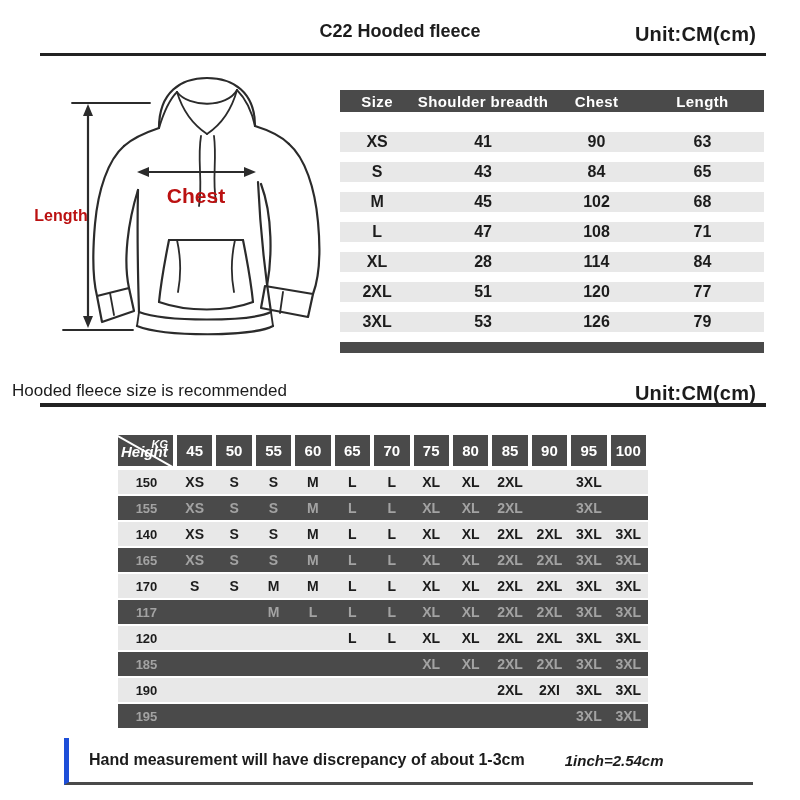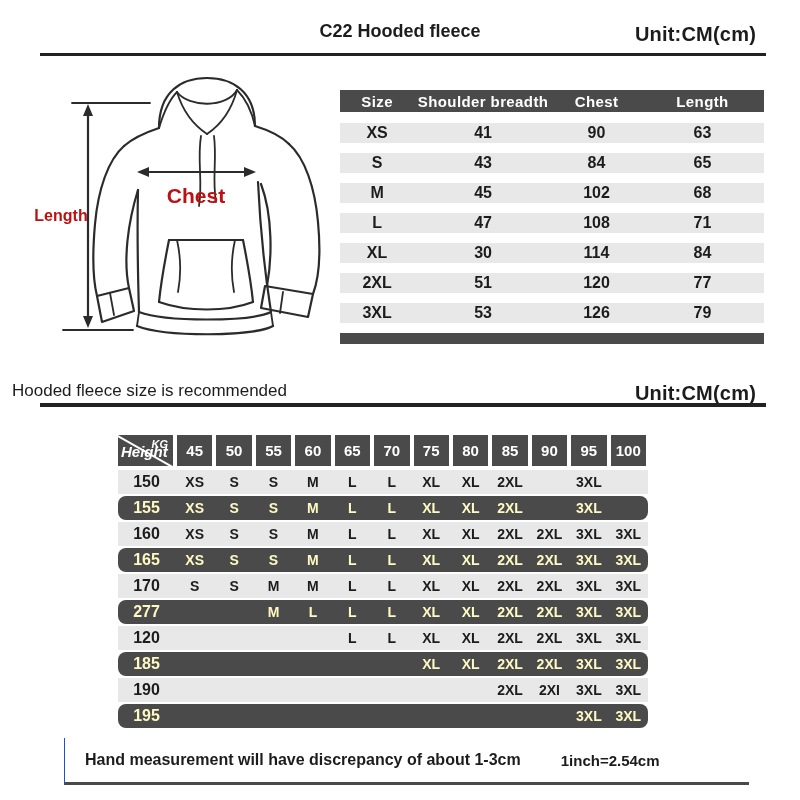--- a/index.html
+++ b/index.html
@@ -18,48 +18,48 @@
 
   .diagram{position:absolute;left:25px;top:64px;}
   .diagram path,.diagram line{fill:none;stroke:#2b2b2b;stroke-width:2.2;
             stroke-linecap:round;stroke-linejoin:round;}
   .diagram .thin{stroke-width:1.8;}
   .diagram polygon{fill:#2b2b2b;stroke:none;}
   .diagram text{font-family:"Liberation Sans",sans-serif;font-weight:bold;fill:#bb1111;}
 
   .size-table{position:absolute;left:340px;top:90px;width:424px;}
   .st-header{display:grid;grid-template-columns:17.5% 32.5% 21% 29%;background:#4a4a4a;
-             height:22px;align-items:center;margin-bottom:11px;}
+             height:22px;align-items:center;margin-bottom:20px;}
   .st-hcell{color:#fff;font-weight:bold;font-size:15px;text-align:center;letter-spacing:.4px;}
   .st-row{display:grid;grid-template-columns:17.5% 32.5% 21% 29%;background:#e8e8e8;
           height:20px;align-items:center;margin-bottom:10px;}
   .st-cell{text-align:center;font-size:16px;font-weight:600;}
   .st-bottom{height:11px;background:#4a4a4a;margin-top:2px;}
 
   .rec-table{position:absolute;left:118px;top:435px;width:530px;}
   .rt-header{display:grid;grid-template-columns:57px repeat(12,1fr);height:31px;margin-bottom:4px;}
   .rt-hcell{background:#4a4a4a;color:#fff;font-weight:bold;font-size:15px;margin:0 2px;
             display:flex;align-items:center;justify-content:center;}
   .rt-corner{position:relative;background:#4a4a4a;color:#fff;margin-right:2px;overflow:hidden;font-style:italic;}
   .rt-kg{position:absolute;top:3px;right:5px;font-size:11px;font-weight:bold;}
   .rt-height{position:absolute;bottom:6px;left:3px;font-size:15px;font-weight:bold;}
   .rt-diag{position:absolute;left:0;top:0;width:64px;height:2px;background:#fff;
            transform-origin:0 0;transform:rotate(29.5deg);}
   .rt-row{display:grid;grid-template-columns:57px repeat(12,1fr);height:24px;
           margin-bottom:2px;align-items:center;}
   .rt-row.light{background:#e8e8e8;color:#1c1c1c;}
-  .rt-row.dark{background:#4a4a4a;color:#fef9c3;border-radius:8px;}
+  .rt-row.dark{background:#4a4a4a;color:#a3a3a3;}
   .rt-cell{text-align:center;font-size:14px;font-weight:bold;}
-  .rt-hlabel{text-align:center;font-size:16px;font-weight:bold;}
+  .rt-hlabel{text-align:center;font-size:13px;font-weight:bold;}
 
   .note-box{position:absolute;left:64px;top:738px;width:684px;height:44px;
-            border-left:1px solid #1d4ed8;border-bottom:3px solid #4a4a4a;
+            border-left:5px solid #1d4ed8;border-bottom:3px solid #4a4a4a;
             display:flex;align-items:center;}
   .note-main{margin-left:20px;font-size:16px;font-weight:bold;}
-  .note-conv{margin-left:40px;font-size:15px;font-weight:bold;}
+  .note-conv{margin-left:40px;font-size:15px;font-weight:bold;font-style:italic;}
 </style>
 </head>
 <body>
 
 <div class="page">
 
   <div class="top-title">C22 Hooded fleece</div>
   <div class="unit unit-top">Unit:CM(cm)</div>
   <div class="rule rule-1"></div>
 
@@ -145,21 +145,21 @@
         <div class="st-cell">68</div>
       </div>
       <div class="st-row">
         <div class="st-cell">L</div>
         <div class="st-cell">47</div>
         <div class="st-cell">108</div>
         <div class="st-cell">71</div>
       </div>
       <div class="st-row">
         <div class="st-cell">XL</div>
-        <div class="st-cell">30</div>
+        <div class="st-cell">28</div>
         <div class="st-cell">114</div>
         <div class="st-cell">84</div>
       </div>
       <div class="st-row">
         <div class="st-cell">2XL</div>
         <div class="st-cell">51</div>
         <div class="st-cell">120</div>
         <div class="st-cell">77</div>
       </div>
       <div class="st-row">
@@ -215,21 +215,21 @@
         <div class="rt-cell">S</div>
         <div class="rt-cell">M</div>
         <div class="rt-cell">L</div>
         <div class="rt-cell">L</div>
         <div class="rt-cell">XL</div>
         <div class="rt-cell">XL</div>
         <div class="rt-cell">2XL</div>
         <div class="rt-cell" style="grid-column: span 3;">3XL</div>
       </div>
       <div class="rt-row light">
-        <div class="rt-hlabel">160</div>
+        <div class="rt-hlabel">140</div>
         <div class="rt-cell">XS</div>
         <div class="rt-cell">S</div>
         <div class="rt-cell">S</div>
         <div class="rt-cell">M</div>
         <div class="rt-cell">L</div>
         <div class="rt-cell">L</div>
         <div class="rt-cell">XL</div>
         <div class="rt-cell">XL</div>
         <div class="rt-cell">2XL</div>
         <div class="rt-cell">2XL</div>
@@ -260,21 +260,21 @@
         <div class="rt-cell">L</div>
         <div class="rt-cell">L</div>
         <div class="rt-cell">XL</div>
         <div class="rt-cell">XL</div>
         <div class="rt-cell">2XL</div>
         <div class="rt-cell">2XL</div>
         <div class="rt-cell">3XL</div>
         <div class="rt-cell">3XL</div>
       </div>
       <div class="rt-row dark">
-        <div class="rt-hlabel">277</div>
+        <div class="rt-hlabel">117</div>
         <div class="rt-cell"></div>
         <div class="rt-cell"></div>
         <div class="rt-cell">M</div>
         <div class="rt-cell">L</div>
         <div class="rt-cell">L</div>
         <div class="rt-cell">L</div>
         <div class="rt-cell">XL</div>
         <div class="rt-cell">XL</div>
         <div class="rt-cell">2XL</div>
         <div class="rt-cell">2XL</div>

